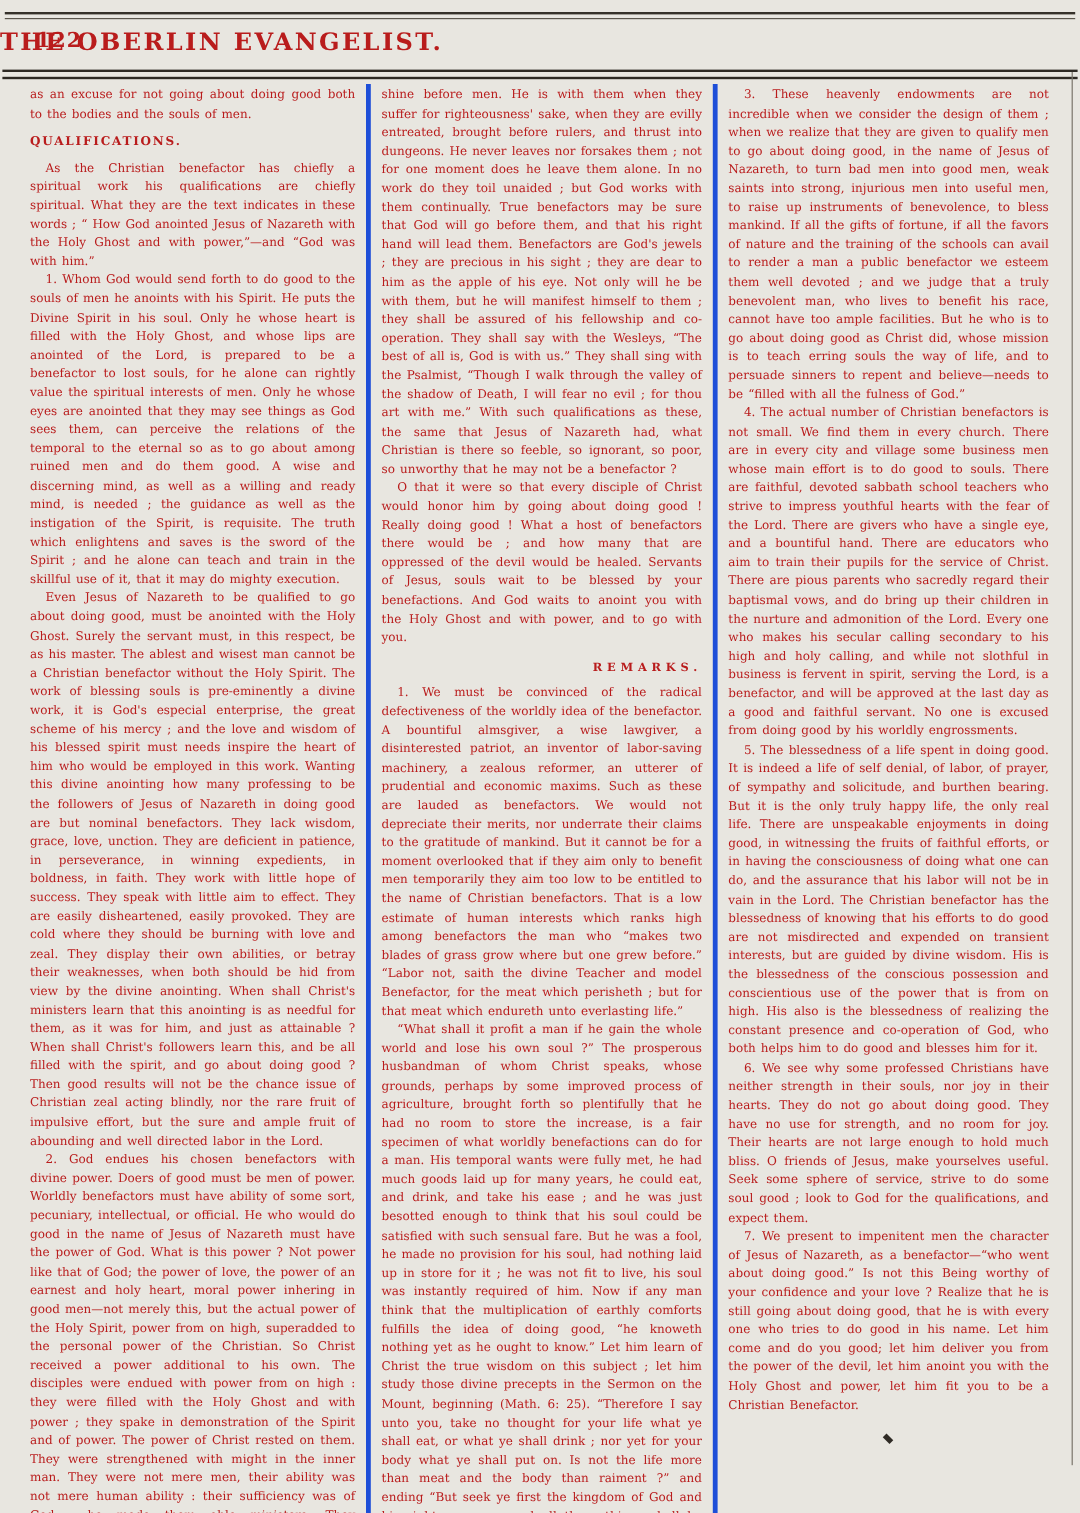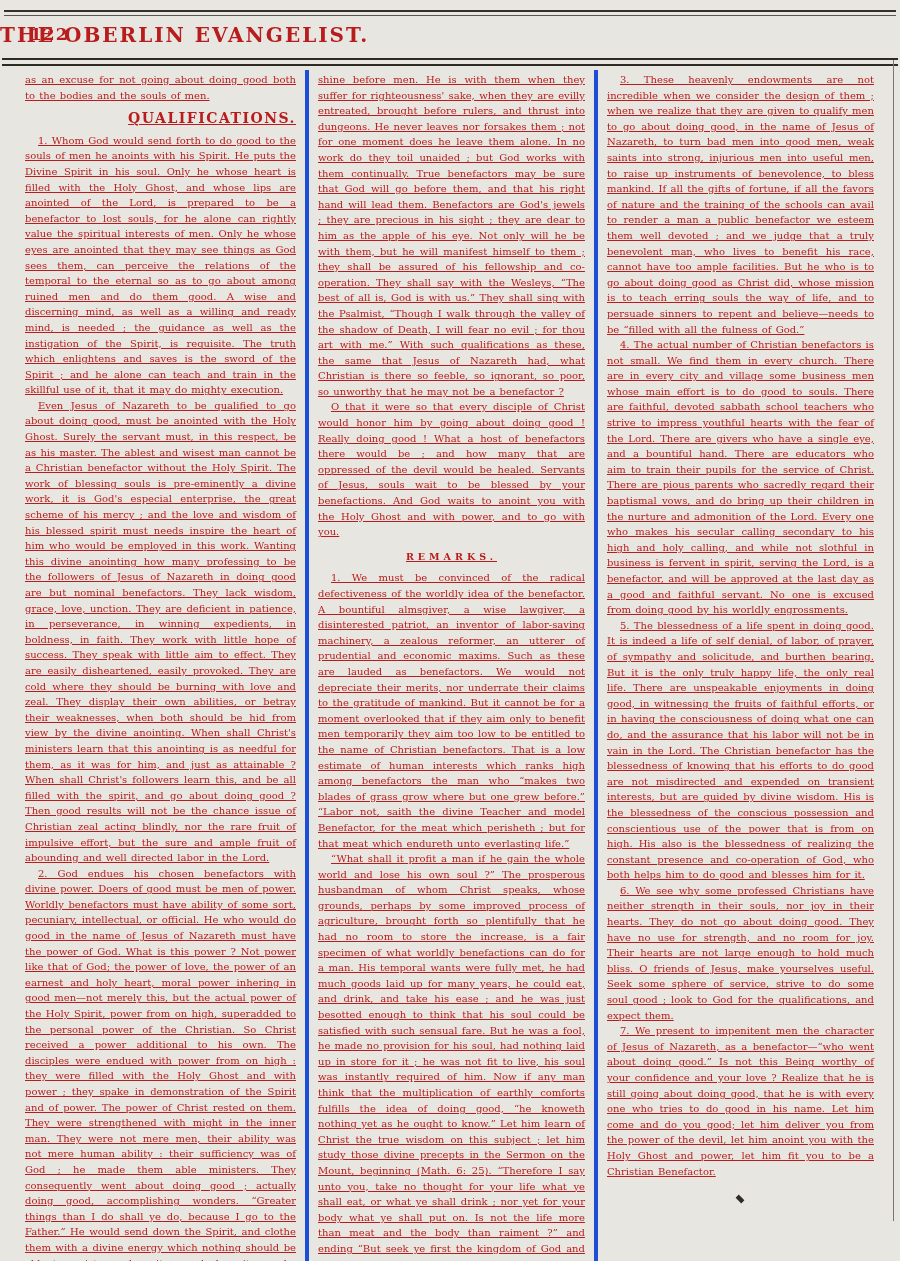--- a/index.html
+++ b/index.html
@@ -3,45 +3,46 @@
 <meta charset="utf-8">
 <style>
   html,body{margin:0;padding:0;}
   body{width:900px;height:1261px;background:#dcdad5;font-family:"DejaVu Serif","Liberation Serif",serif;}
   .page{position:relative;width:900px;height:1261px;background:#e8e6e0;color:#b91c1c;overflow:hidden;box-sizing:border-box;}
   .rule-top{margin:10px 4px 0 4px;height:3px;border-top:2px solid #35312a;border-bottom:1px solid #5a554c;}
   .masthead{position:relative;height:42px;}
   .page-number{position:absolute;left:30px;top:8px;font-size:17px;font-weight:bold;letter-spacing:1px;}
   .paper-title{position:absolute;left:0;right:0;top:7px;text-align:left;font-size:20px;font-weight:bold;letter-spacing:2px;margin:0;}
   .rule-heavy{margin:0 2px;height:4px;border-top:2px solid #2d2923;border-bottom:2px solid #2d2923;}
-  .columns{display:flex;align-items:stretch;padding:4px 17px 0 16px;height:1196px;overflow:hidden;box-sizing:border-box;text-decoration:underline;}
+  .columns{display:flex;align-items:stretch;padding:4px 17px 0 16px;height:1196px;overflow:hidden;box-sizing:border-box;}
   .col{width:33.333%;padding:2px 9px 0 9px;overflow:hidden;box-sizing:border-box;}
   .col+.col{border-left:4px solid #1d4ed8;}
   .col p{margin:0;text-align:justify;font-size:10px;line-height:15.6px;text-indent:13px;word-spacing:1px;}
   .col p.continuation{text-indent:0;}
-  .col p.heading{text-align:right;text-indent:0;font-weight:bold;font-size:14px;letter-spacing:1.5px;margin:8px 0 6px 0;}
-  .col p.heading-spaced{text-align:center;text-indent:0;font-weight:bold;font-size:9.5px;letter-spacing:4px;margin:9px 0 6px 0;}
+  .col p.heading{text-align:left;text-indent:0;font-weight:bold;font-size:10px;letter-spacing:1.5px;margin:8px 0 6px 0;}
+  .col p.heading-spaced{text-align:right;text-indent:0;font-weight:bold;font-size:9.5px;letter-spacing:4px;margin:9px 0 6px 0;}
   .divider{display:flex;align-items:center;justify-content:center;width:62%;margin:16px auto 14px auto;}
   .diamond{width:8px;height:8px;background:#2f2b25;transform:rotate(45deg) scaleY(0.55);margin:0 1px;}
   .edge-right{position:absolute;top:60px;bottom:40px;right:6px;width:1px;background:#7b766c;}
 </style>
 </head>
 <body>
 
 <div class="page">
   <div class="rule-top"></div>
   <div class="masthead">
     <span class="page-number">122</span>
     <h1 class="paper-title">THE OBERLIN EVANGELIST.</h1>
   </div>
   <div class="rule-heavy"></div>
   <div class="columns">
     <div class="col">
         <p class="continuation">as an excuse for not going about doing good both to the bodies and the souls of men.</p>
         <p class="heading">QUALIFICATIONS.</p>
+        <p class="paragraph">As the Christian benefactor has chiefly a spiritual work his qualifications are chiefly spiritual. What they are the text indicates in these words ; “ How God anointed Jesus of Nazareth with the Holy Ghost and with power,”—and “God was with him.”</p>
         <p class="paragraph">1. Whom God would send forth to do good to the souls of men he anoints with his Spirit. He puts the Divine Spirit in his soul. Only he whose heart is filled with the Holy Ghost, and whose lips are anointed of the Lord, is prepared to be a benefactor to lost souls, for he alone can rightly value the spiritual interests of men. Only he whose eyes are anointed that they may see things as God sees them, can perceive the relations of the temporal to the eternal so as to go about among ruined men and do them good. A wise and discerning mind, as well as a willing and ready mind, is needed ; the guidance as well as the instigation of the Spirit, is requisite. The truth which enlightens and saves is the sword of the Spirit ; and he alone can teach and train in the skillful use of it, that it may do mighty execution.</p>
         <p class="paragraph">Even Jesus of Nazareth to be qualified to go about doing good, must be anointed with the Holy Ghost. Surely the servant must, in this respect, be as his master. The ablest and wisest man cannot be a Christian benefactor without the Holy Spirit. The work of blessing souls is pre-eminently a divine work, it is God's especial enterprise, the great scheme of his mercy ; and the love and wisdom of his blessed spirit must needs inspire the heart of him who would be employed in this work. Wanting this divine anointing how many professing to be the followers of Jesus of Nazareth in doing good are but nominal benefactors. They lack wisdom, grace, love, unction. They are deficient in patience, in perseverance, in winning expedients, in boldness, in faith. They work with little hope of success. They speak with little aim to effect. They are easily disheartened, easily provoked. They are cold where they should be burning with love and zeal. They display their own abilities, or betray their weaknesses, when both should be hid from view by the divine anointing. When shall Christ's ministers learn that this anointing is as needful for them, as it was for him, and just as attainable ? When shall Christ's followers learn this, and be all filled with the spirit, and go about doing good ? Then good results will not be the chance issue of Christian zeal acting blindly, nor the rare fruit of impulsive effort, but the sure and ample fruit of abounding and well directed labor in the Lord.</p>
         <p class="paragraph">2. God endues his chosen benefactors with divine power. Doers of good must be men of power. Worldly benefactors must have ability of some sort, pecuniary, intellectual, or official. He who would do good in the name of Jesus of Nazareth must have the power of God. What is this power ? Not power like that of God; the power of love, the power of an earnest and holy heart, moral power inhering in good men—not merely this, but the actual power of the Holy Spirit, power from on high, superadded to the personal power of the Christian. So Christ received a power additional to his own. The disciples were endued with power from on high : they were filled with the Holy Ghost and with power ; they spake in demonstration of the Spirit and of power. The power of Christ rested on them. They were strengthened with might in the inner man. They were not mere men, their ability was not mere human ability : their sufficiency was of God ; he made them able ministers. They consequently went about doing good ; actually doing good, accomplishing wonders. “Greater things than I do shall ye do, because I go to the Father.” He would send down the Spirit, and clothe them with a divine energy which nothing should be able to resist : and so it was. And so it may be now. There is power divine for every saint to qualify him to do good. “They that wait on the Lord shall renew their strength.” There is no lack of might. Christian brother ! do you sigh for ability to do good ? Wait on the Lord ; ask for power from on high ; beseech God to give you his Spirit ; entreat for the requisite qualifications to be a Christ-like Benefactor. Resolve that you will be a winner of souls, and seek the help you will need. Do not tarry too long for the enduing. It is now ready to be poured out upon you. Go forth without delay, and begin to do good, and you shall receive strength.</p>
       </div>
     <div class="col">
         <p class="continuation">shine before men. He is with them when they suffer for righteousness' sake, when they are evilly entreated, brought before rulers, and thrust into dungeons. He never leaves nor forsakes them ; not for one moment does he leave them alone. In no work do they toil unaided ; but God works with them continually. True benefactors may be sure that God will go before them, and that his right hand will lead them. Benefactors are God's jewels ; they are precious in his sight ; they are dear to him as the apple of his eye. Not only will he be with them, but he will manifest himself to them ; they shall be assured of his fellowship and co-operation. They shall say with the Wesleys, “The best of all is, God is with us.” They shall sing with the Psalmist, “Though I walk through the valley of the shadow of Death, I will fear no evil ; for thou art with me.” With such qualifications as these, the same that Jesus of Nazareth had, what Christian is there so feeble, so ignorant, so poor, so unworthy that he may not be a benefactor ?</p>
         <p class="paragraph">O that it were so that every disciple of Christ would honor him by going about doing good ! Really doing good ! What a host of benefactors there would be ; and how many that are oppressed of the devil would be healed. Servants of Jesus, souls wait to be blessed by your benefactions. And God waits to anoint you with the Holy Ghost and with power, and to go with you.</p>
         <p class="heading-spaced">REMARKS.</p>
         <p class="paragraph">1. We must be convinced of the radical defectiveness of the worldly idea of the benefactor. A bountiful almsgiver, a wise lawgiver, a disinterested patriot, an inventor of labor-saving machinery, a zealous reformer, an utterer of prudential and economic maxims. Such as these are lauded as benefactors. We would not depreciate their merits, nor underrate their claims to the gratitude of mankind. But it cannot be for a moment overlooked that if they aim only to benefit men temporarily they aim too low to be entitled to the name of Christian benefactors. That is a low estimate of human interests which ranks high among benefactors the man who “makes two blades of grass grow where but one grew before.” “Labor not, saith the divine Teacher and model Benefactor, for the meat which perisheth ; but for that meat which endureth unto everlasting life.”</p>
         <p class="paragraph">“What shall it profit a man if he gain the whole world and lose his own soul ?” The prosperous husbandman of whom Christ speaks, whose grounds, perhaps by some improved process of agriculture, brought forth so plentifully that he had no room to store the increase, is a fair specimen of what worldly benefactions can do for a man. His temporal wants were fully met, he had much goods laid up for many years, he could eat, and drink, and take his ease ; and he was just besotted enough to think that his soul could be satisfied with such sensual fare. But he was a fool, he made no provision for his soul, had nothing laid up in store for it ; he was not fit to live, his soul was instantly required of him. Now if any man think that the multiplication of earthly comforts fulfills the idea of doing good, “he knoweth nothing yet as he ought to know.” Let him learn of Christ the true wisdom on this subject ; let him study those divine precepts in the Sermon on the Mount, beginning (Math. 6: 25). “Therefore I say unto you, take no thought for your life what ye shall eat, or what ye shall drink ; nor yet for your body what ye shall put on. Is not the life more than meat and the body than raiment ?” and ending “But seek ye first the kingdom of God and his righteousness ; and all these things shall be added unto you.”</p>

